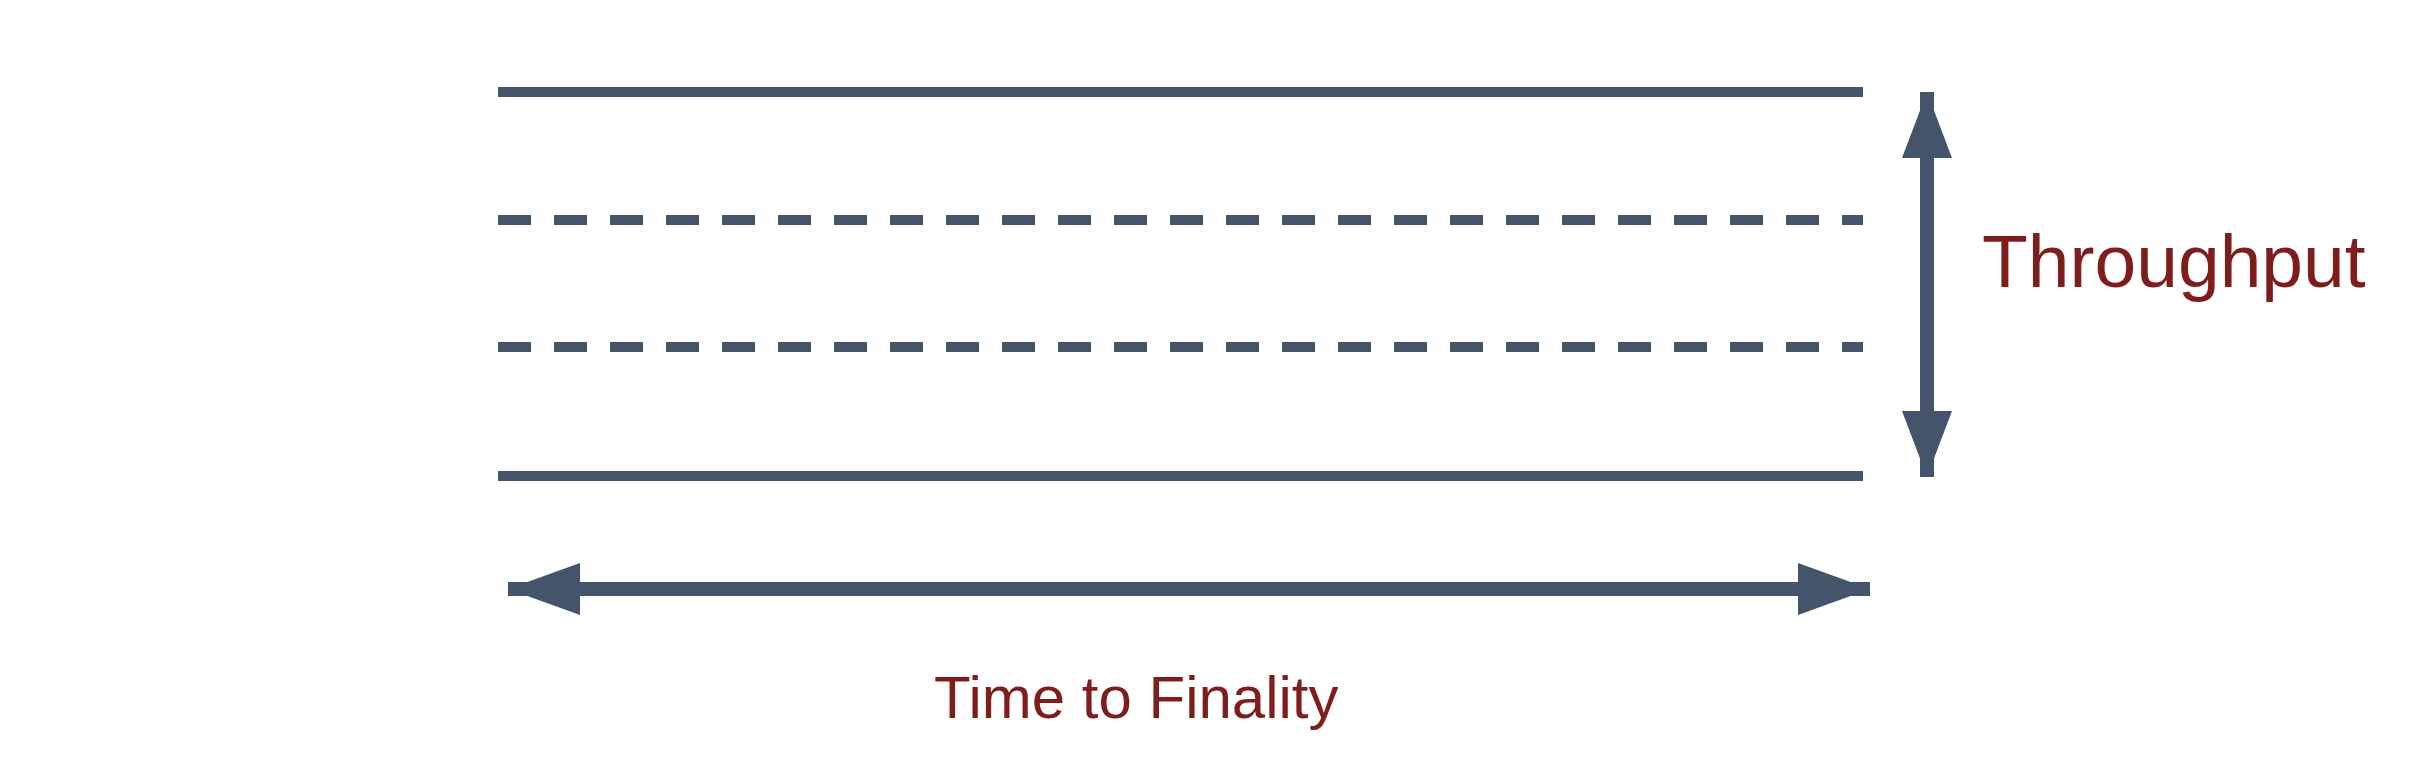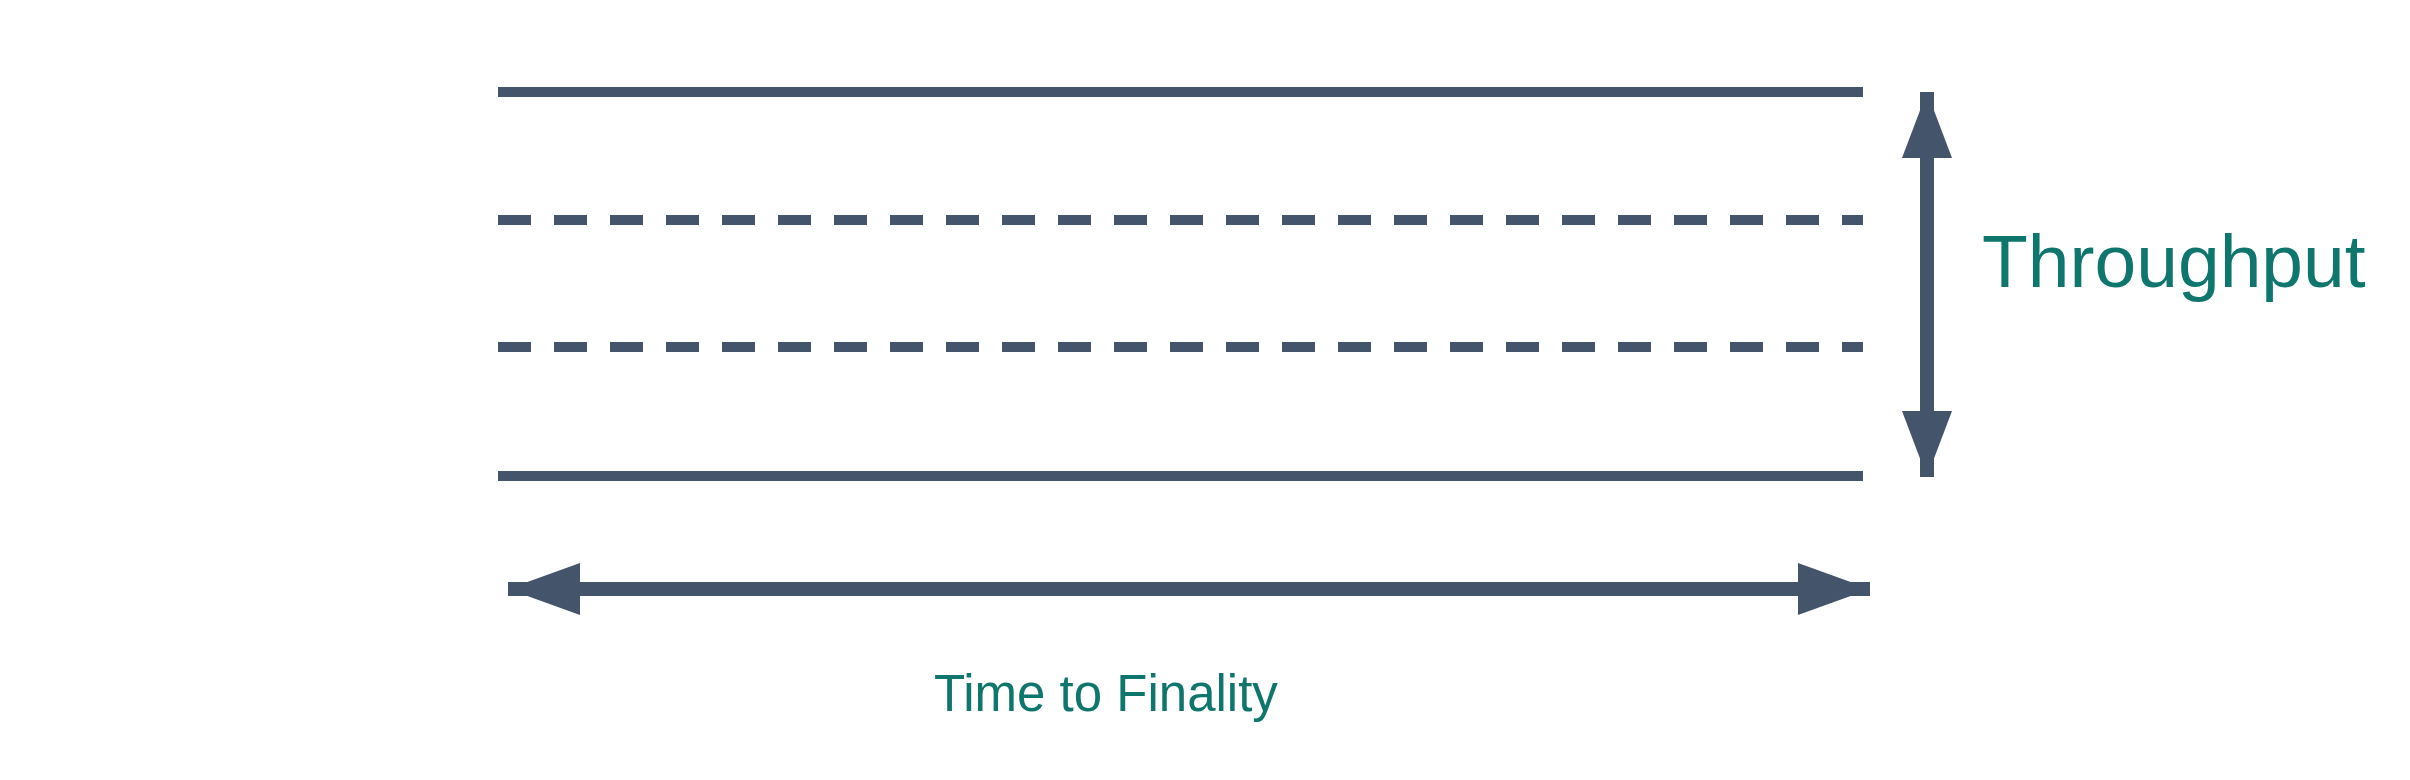--- a/index.html
+++ b/index.html
@@ -20,35 +20,35 @@
   #diagram-svg {
     position: absolute;
     left: 0;
     top: 0;
     width: 2410px;
     height: 780px;
     display: block;
   }
   .axis-label {
     position: absolute;
-    color: #0f766e;
+    color: #7f1d1d;
     font-family: "Liberation Sans", sans-serif;
     font-weight: 400;
     white-space: nowrap;
     line-height: 1;
   }
   #throughput-label {
     left: 1982px;
     top: 224px;
     font-size: 75px;
   }
   #time-to-finality-label {
     left: 934px;
     top: 668px;
-    font-size: 51px;
+    font-size: 60px;
     text-align: right;
   }
 </style>
 </head>
 <body>
 
 <div id="canvas">
 
   <svg id="diagram-svg" viewBox="0 0 2410 780" xmlns="http://www.w3.org/2000/svg">
 

